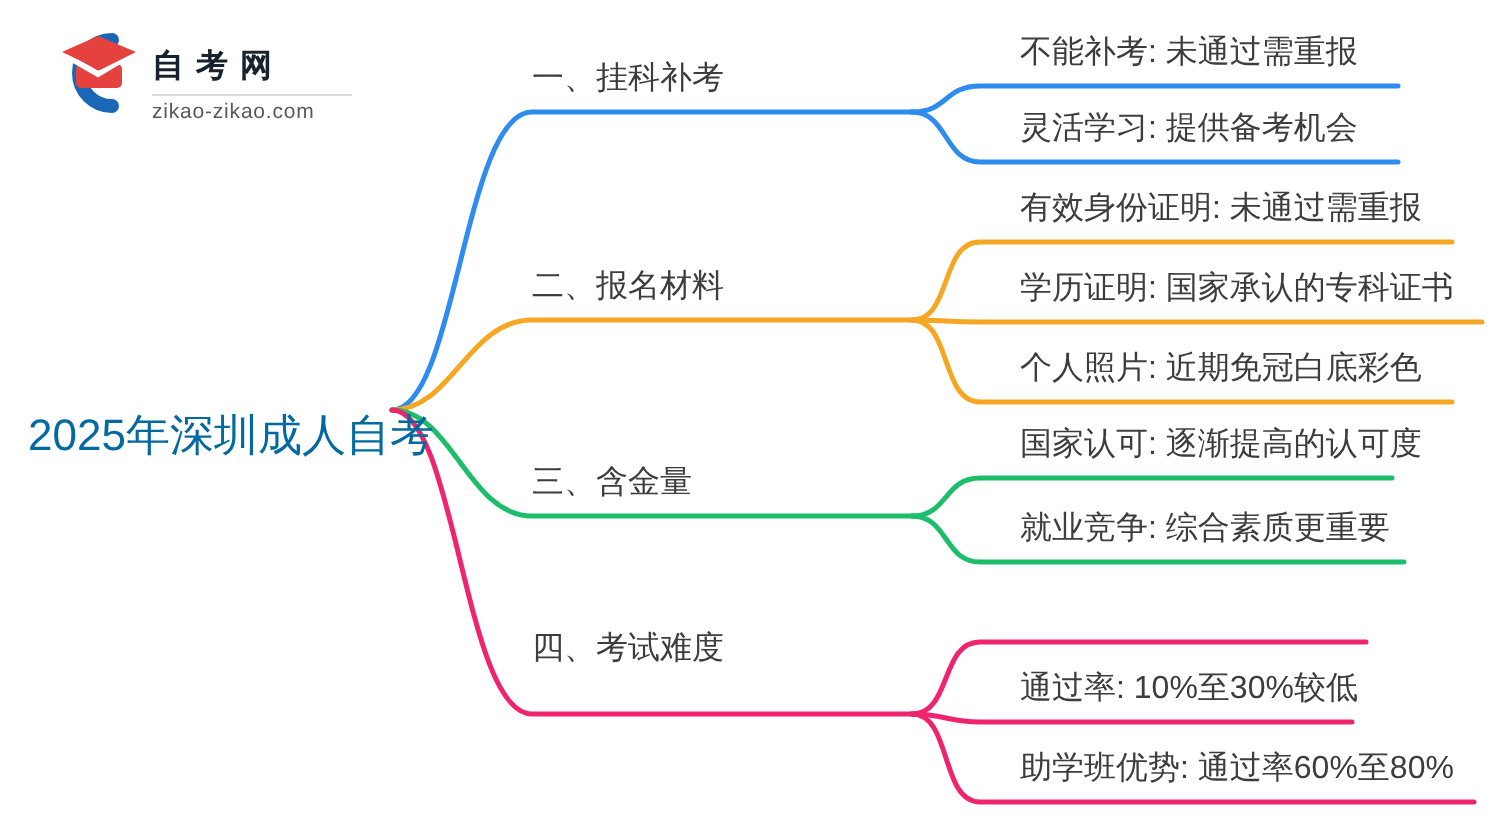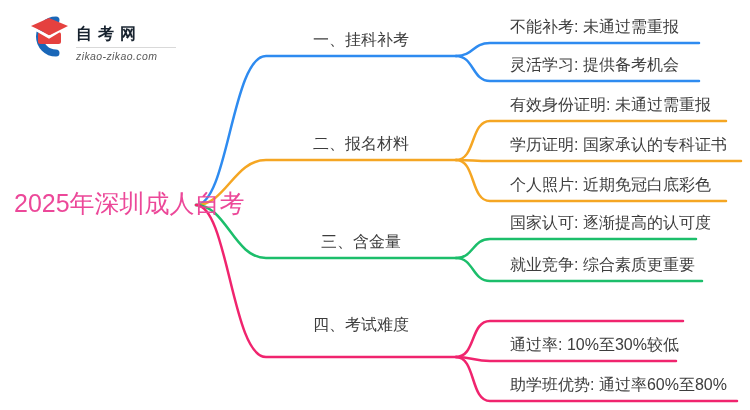--- a/index.html
+++ b/index.html
@@ -5,29 +5,29 @@
   html,body{margin:0;padding:0;background:#fff;}
   #canvas{
     position:relative;width:750px;height:410px;background:#ffffff;
     font-family:"Liberation Sans",sans-serif;overflow:hidden;
   }
   #connectors{position:absolute;left:0;top:0;z-index:0;}
   .node{
     position:absolute;z-index:1;color:#3d3d3d;white-space:nowrap;
     font-family:"Liberation Sans",sans-serif;
   }
-  .root{left:14px;top:191px;font-size:25px;line-height:24px;color:#ec4899;}
-  .branch-label{left:266px;width:190px;text-align:center;font-size:16px;line-height:22px;}
+  .root{left:14px;top:206px;font-size:22px;line-height:24px;color:#0369a1;}
+  .branch-label{left:266px;width:190px;text-align:left;font-size:16px;line-height:22px;}
   .leaf{left:510px;font-size:16px;line-height:20px;}
   
   #logo{position:absolute;left:24px;top:13px;z-index:2;}
   #logo-text{position:absolute;left:76px;top:24px;width:112px;}
   .logo-title{font-size:16px;font-weight:bold;color:#17222e;letter-spacing:6px;line-height:20px;}
   .logo-divider{height:1px;background:#d9d9d9;margin:3px 0 2px 0;width:100px;}
-  .logo-domain{font-size:10.5px;color:#5a5a5a;letter-spacing:0.4px;line-height:12px;font-style:italic;}
+  .logo-domain{font-size:10.5px;color:#5a5a5a;letter-spacing:0.4px;line-height:12px;}
 </style>
 </head>
 <body>
 
 <div id="canvas">
 
   <svg id="connectors" width="750" height="410" viewBox="0 0 750 410">
 
     <g fill="none" stroke-width="2.5" stroke-linecap="round" stroke="#2e8bf0">
       <path d="M196,205 C228,205 232,56 266,56 L456,56"></path>

